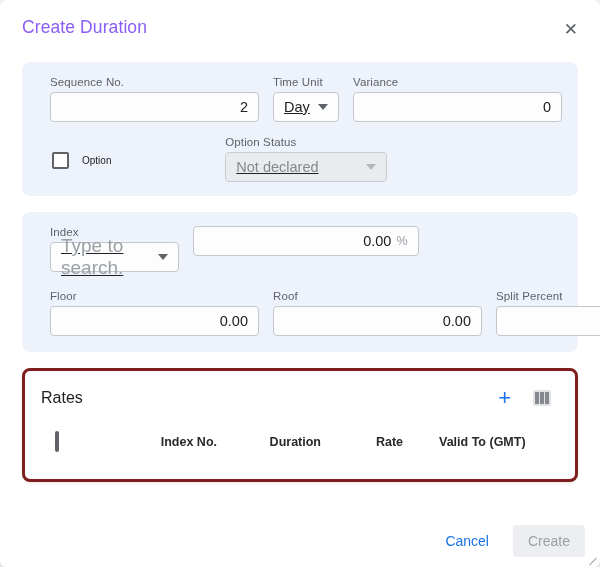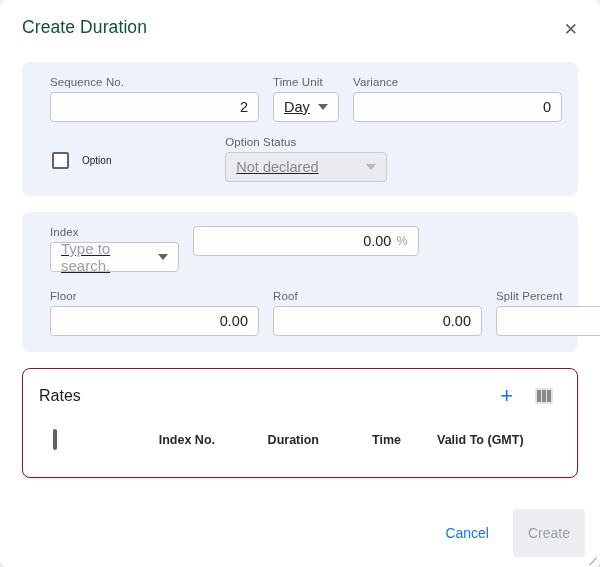--- a/index.html
+++ b/index.html
@@ -6,69 +6,69 @@
   html,body { background:#f5f5f5; }
   body { font-family:"Liberation Sans","DejaVu Sans",sans-serif; }
   .dialog {
     position:relative; width:600px; height:567px; background:#ffffff;
     border-radius:6px; box-shadow:0 1px 4px rgba(0,0,0,.18); overflow:hidden;
     color:#202124;
   }
   
   .dlg-header { display:flex; justify-content:space-between; align-items:flex-start;
     padding:17px 16px 0 22px; }
-  .dlg-title { font-size:17.5px; font-weight:500; color:#14532d; letter-spacing:.1px; }
+  .dlg-title { font-size:17.5px; font-weight:500; color:#8b5cf6; letter-spacing:.1px; }
   .close-btn { background:none; border:none; cursor:pointer; padding:4px 6px; line-height:1; }
   .close-btn span { font-size:17px; color:#5f6368; }
   
   .panel { margin:20px 22px 0 22px; background:#eef2fb; border-radius:8px; padding:14px 16px 12px 28px; }
   .panel + .panel { margin-top:16px; }
   .grid3 { display:grid; grid-template-columns:1fr 1fr 1fr; column-gap:14px; }
   .row-gap { margin-top:14px; }
   .row-gap2 { margin-top:18px; }
   .field-label { display:block; font-size:11.5px; color:#5f6368; margin-bottom:4px; letter-spacing:.1px; }
   .input-box { display:flex; align-items:center; height:30px; background:#fdfdfe;
     border:1px solid #c2c6cd; border-radius:4px; padding:0 10px; }
   .input-box input { flex:1; min-width:0; border:none; outline:none; background:transparent;
     font-family:inherit; font-size:14.5px; color:#202124; text-align:right; }
   .suffix { font-size:12.5px; color:#9aa0a6; margin-left:5px; }
   .select-box { display:flex; align-items:center; justify-content:space-between; height:30px;
     background:#fdfdfe; border:1px solid #c2c6cd; border-radius:4px; padding:0 10px; cursor:pointer;text-decoration:underline; }
   .select-value { font-size:14.5px; color:#202124; }
-  .select-placeholder { font-size:15px; color:#9aa0a6; }
+  .select-placeholder { font-size:19px; color:#9aa0a6; }
   .caret { width:0; height:0; border-left:5px solid transparent; border-right:5px solid transparent;
     border-top:6px solid #5f6368; margin-left:8px; }
   .select-box.disabled { background:#e9ebef; border-color:#c8cbd0; cursor:default;gap:24px; }
   .select-box.disabled .select-value { color:#85898e; }
   .select-box.disabled .caret { border-top-color:#b3b7bc; }
   
   .option-row { display:flex; align-items:center; height:48px; padding-left:2px; cursor:pointer; }
   .checkbox { width:17px; height:17px; border:2px solid #5f6368; border-radius:2px; background:#fff; }
   .option-row .opt-label { font-size:10px; color:#202124; margin-left:13px; }
   
-  .rates-card { margin:16px 22px 0 22px; background:#fff; border:1px solid #7f1d1d;
+  .rates-card { margin:16px 22px 0 22px; background:#fff; border:3px solid #7f1d1d;
     border-radius:8px; box-shadow:0 1px 3px rgba(0,0,0,.10); padding:16px 16px 16px 16px; }
   .rates-head { display:flex; align-items:center; justify-content:space-between; }
   .rates-title { font-size:16px; font-weight:500; color:#202124; }
   .rates-icons { display:flex; align-items:center; gap:18px; padding-right:6px; }
   .icon-btn { background:none; border:none; cursor:pointer; padding:2px; line-height:0; }
   .plus-glyph { font-size:22px; font-weight:400; color:#1a73e8; line-height:18px; }
   .table-header { display:grid; grid-template-columns:40px 136px 104px 82px 1fr;
     align-items:center; margin-top:24px; padding-bottom:12px; }
   .th { font-size:12.5px; font-weight:700; color:#27292c; }
   .th.num { text-align:right; }
   .th.last { padding-left:36px; }
   .cb-cell { padding-left:14px; }
   .checkbox.small { width:16px; height:16px; }
   
   .dlg-footer { position:absolute; right:15px; bottom:10px; display:flex; align-items:center; gap:16px; }
   .cancel-btn { background:none; border:none; cursor:pointer; font-family:inherit;
     font-size:14px; font-weight:500; color:#1a73e8; padding:6px 8px; }
   .create-btn { background:#eceef1; border:none; border-radius:4px; font-family:inherit;
-    font-size:14px; font-weight:500; color:#9aa0a6; padding:16px 15px; cursor:default; }
+    font-size:14px; font-weight:500; color:#9aa0a6; padding:8px 15px; cursor:default; }
   .resize-grip { position:absolute; right:1px; bottom:1px; width:10px; height:10px; }
   .resize-grip::after { content:""; position:absolute; right:1px; bottom:4px; width:10px; height:1px;
     background:#9aa0a6; transform:rotate(-45deg); }
 </style>
 </head>
 <body>
 
 <div class="dialog">
 
   <div class="dlg-header">
@@ -172,21 +172,21 @@
           </svg>
         </button>
       </div>
     </div>
     <div class="table-header">
       <div class="cb-cell">
         <span class="checkbox small"></span>
       </div>
       <div class="th num">Index No.</div>
       <div class="th num">Duration</div>
-      <div class="th num">Time</div>
+      <div class="th num">Rate</div>
       <div class="th last">Valid To (GMT)</div>
     </div>
   </div>
 
   <div class="dlg-footer">
     <button class="cancel-btn">Cancel</button>
     <button class="create-btn" disabled="">Create</button>
   </div>
 
   <div class="resize-grip"></div>

